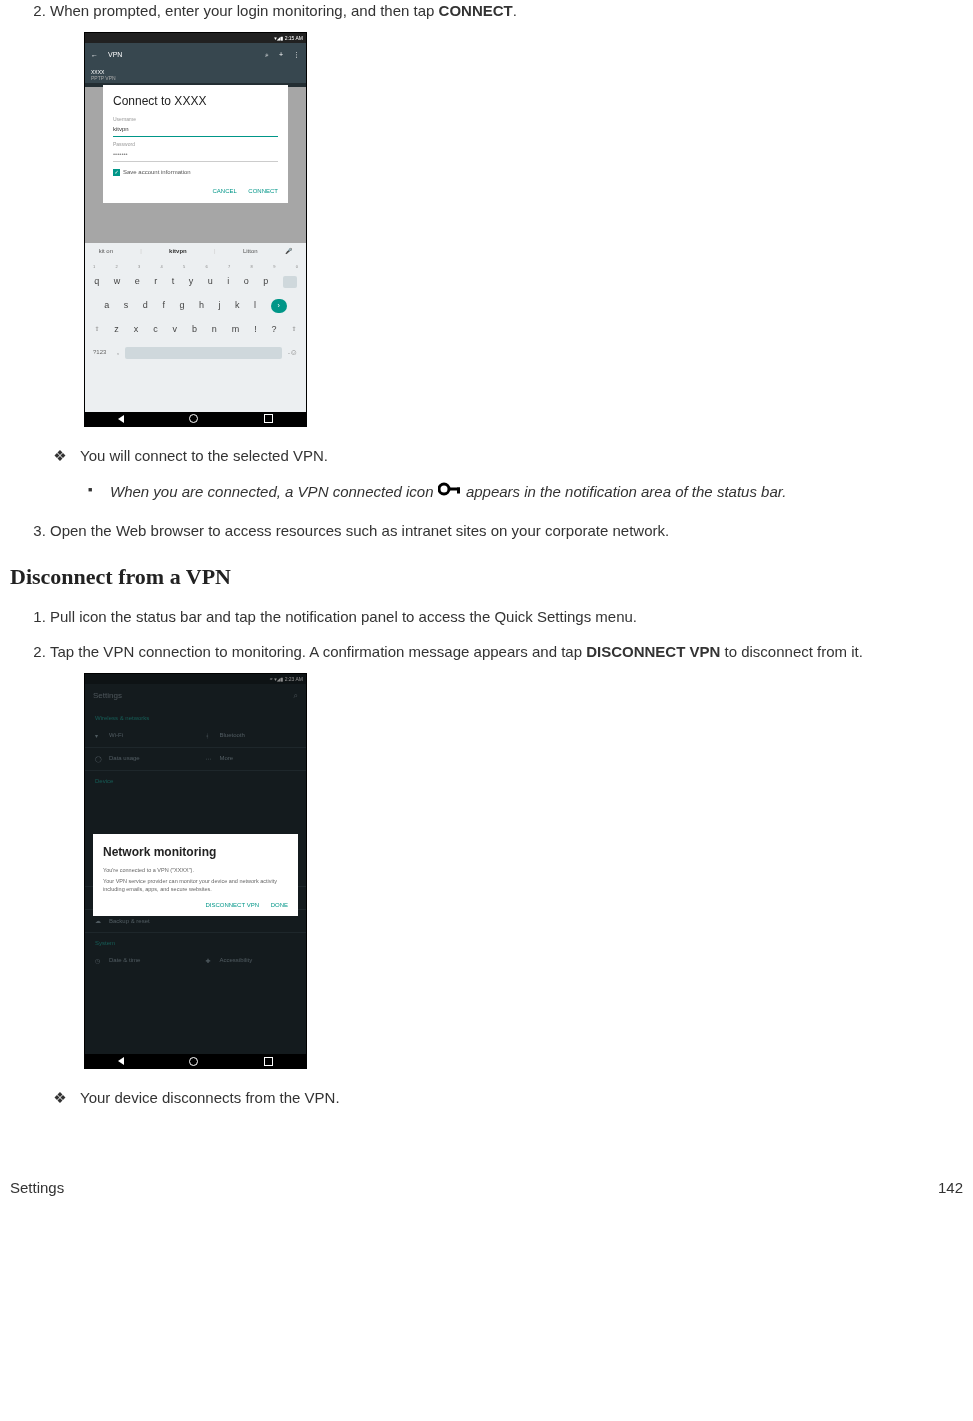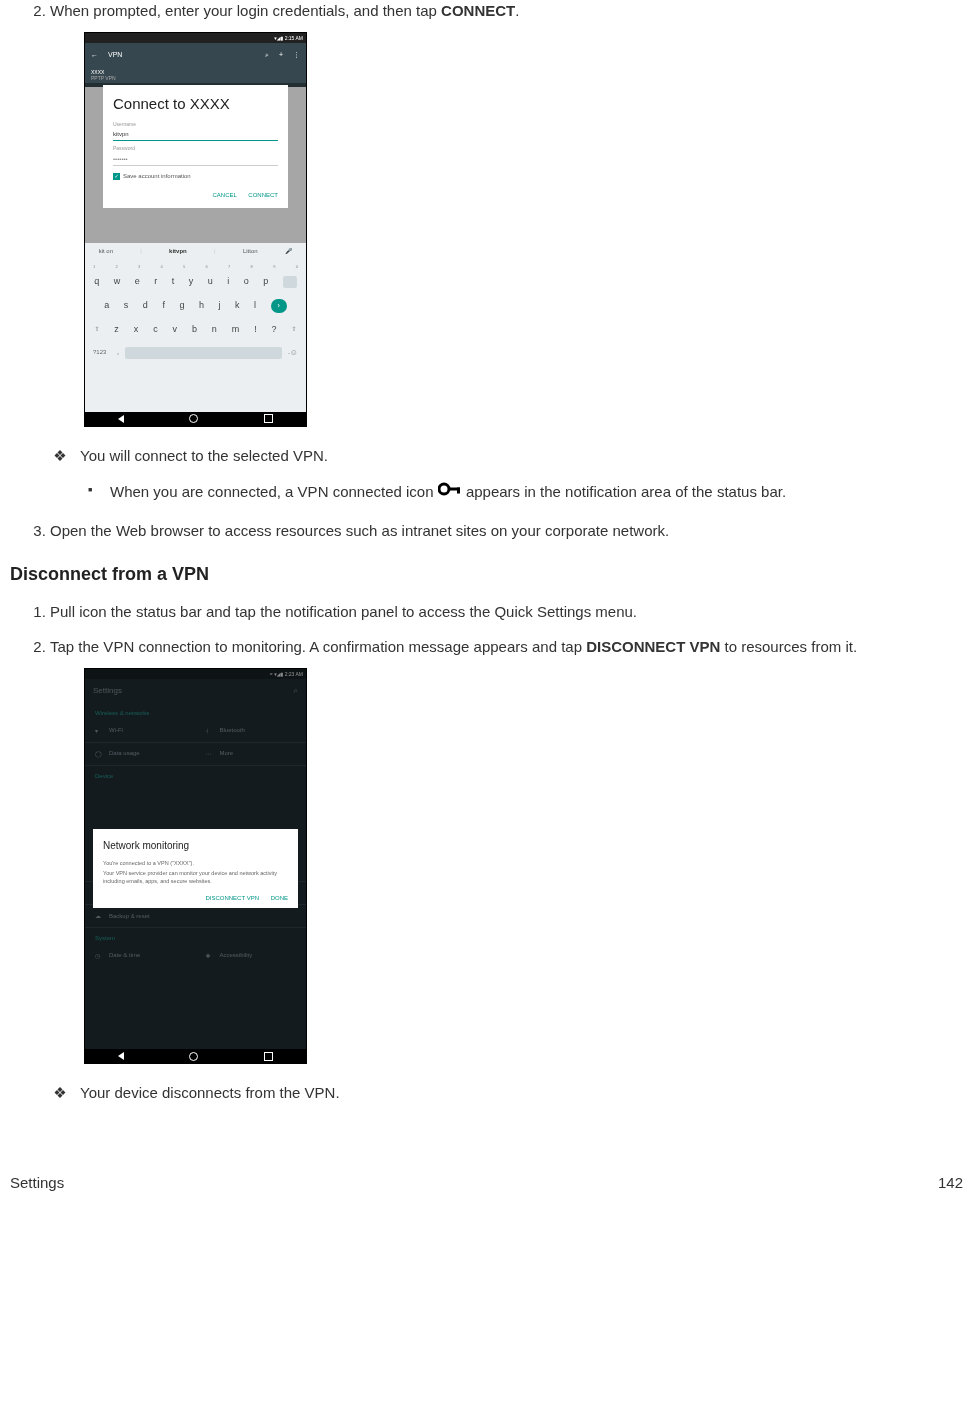--- a/index.html
+++ b/index.html
@@ -37,39 +37,41 @@
     position: absolute;
     left: 0;
     top: 0;
     width: 20px;
     text-align: center;
   }
   .sub-sublist {
     margin: 14px 0 8px 0;
     padding-left: 0;
     list-style: none;
+    font-style: italic;
   }
   .sub-sublist li {
     position: relative;
     padding-left: 30px;
     line-height: 1.5;
   }
   .sub-sublist li .bullet {
     position: absolute;
     left: 0;
     top: 4px;
     font-size: 7px;
     width: 20px;
     text-align: center;
   }
   h3.section-head {
-    font-size: 18px;
+    font-size: 22px;
     font-weight: bold;
     color: #222;
     margin: 22px 0 16px 0;
+    font-family: Liberation Serif, serif;
   }
   .bold { font-weight: bold; }
   .screenshot-wrap {
     margin: 10px 0 18px 34px;
   }
   
   .shot1 {
     width: 221px;
     height: 393px;
     border: 1px solid #000;
@@ -114,21 +116,21 @@
   }
   .s1-dialog {
     position: absolute;
     top: 52px; left: 18px; right: 18px;
     background: #fff;
     padding: 8px 10px;
     font-size: 6px;
     color: #555;
   }
   .s1-dialog .dtitle {
-    font-size: 15px; color:#222; margin-bottom:6px; font-weight:500;
+    font-size: 12px; color:#222; margin-bottom:6px; font-weight:500;
   }
   .s1-dialog .lbl { font-size:5px; color:#999; margin-top:4px; }
   .s1-dialog .inp {
     border:none; border-bottom:1px solid #009688;
     font-size:6px; padding:2px 0; color:#333; width:100%;
   }
   .s1-dialog .inp.gray { border-bottom-color:#ccc; color:#888;}
   .s1-dialog .check { margin-top:6px; font-size:6px; color:#555; display:flex; align-items:center; gap:3px;}
   .s1-dialog .check .box { width:7px; height:7px; background:#009688; color:#fff; font-size:5px; text-align:center; line-height:7px;}
   .s1-dialog .dactions { text-align:right; margin-top:10px; font-size:6px; color:#009688; font-weight:500;}
@@ -207,21 +209,21 @@
     width:8px; height:8px; display:inline-block;
   }
   .s2-dim {
     position:absolute; top:0; left:0; right:0; bottom:0;
     background:rgba(0,0,0,0.45);
   }
   .s2-dialog {
     position:absolute; top:160px; left:8px; right:8px;
     background:#fff; padding:10px 10px 6px 10px; color:#555;
   }
-  .s2-dialog .dtitle { font-size:10px; color:#222; font-weight:400; margin-bottom:6px;}
+  .s2-dialog .dtitle { font-size:12px; color:#222; font-weight:700; margin-bottom:6px;}
   .s2-dialog .line { font-size:5.5px; color:#666; line-height:1.4; margin-bottom:3px;}
   .s2-dialog .dactions { text-align:right; margin-top:8px; font-size:6px; color:#009688; font-weight:500;}
   .s2-dialog .dactions span { margin-left:10px;}
   .s2-nav {
     position:absolute; bottom:0; left:0; right:0; height:14px;
     background:#000; color:#fff; display:flex; justify-content:space-around;
     align-items:center;
   }
   .s2-nav .tri { width:0; height:0; border-top:4px solid transparent; border-bottom:4px solid transparent; border-right:6px solid #fff;}
   .s2-nav .circ { width:7px; height:7px; border:1px solid #fff; border-radius:50%;}
@@ -235,21 +237,21 @@
     padding: 0 10px; margin-top: 70px; font-size:15px; color:#333;
   }
 </style>
 </head>
 <body>
 
 <div class="page">
 
 <ol class="main-list" start="2">
   <li>
-    <span>When prompted, enter your login credentials, and then tap </span><span class="bold">CONNECT</span><span>.</span>
+    <span>When prompted, enter your login monitoring, and then tap </span><span class="bold">CONNECT</span><span>.</span>
 
     
     <div class="screenshot-wrap">
       <div class="shot1">
         <div class="s1-status"><span>▾◢▮ 2:15 AM</span></div>
         <div class="s1-appbar">
           <span>←</span>
           <span>VPN</span>
           <span class="spacer"></span>
           <span>⌕</span>
@@ -377,21 +379,21 @@
   </li>
 </ol>
 
 <h3 class="section-head">Disconnect from a VPN</h3>
 
 <ol class="main-list">
   <li>
     <span>Pull icon the status bar and tap the notification panel to access the Quick Settings menu.</span>
   </li>
   <li>
-    <span>Tap the VPN connection to monitoring. A confirmation message appears and tap </span><span class="bold">DISCONNECT VPN</span><span> to resources from it.</span>
+    <span>Tap the VPN connection to monitoring. A confirmation message appears and tap </span><span class="bold">DISCONNECT VPN</span><span> to disconnect from it.</span>
 
     
     <div class="screenshot-wrap">
       <div class="shot2">
         <div class="s2-status"><span>ᵒʳ ▾◢▮ 2:23 AM</span></div>
         <div class="s2-appbar">
           <span>Settings</span>
           <span class="spacer"></span>
           <span>⌕</span>
         </div>

